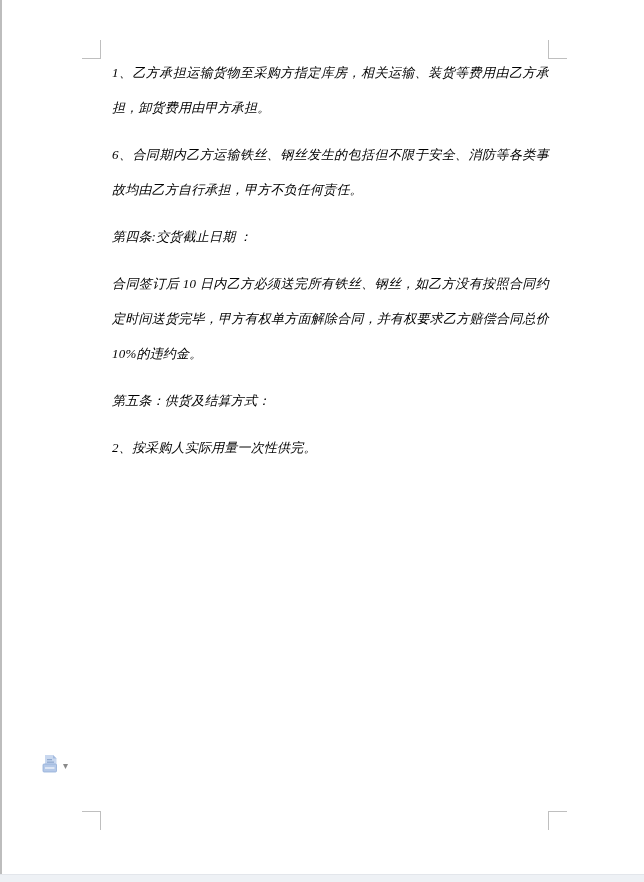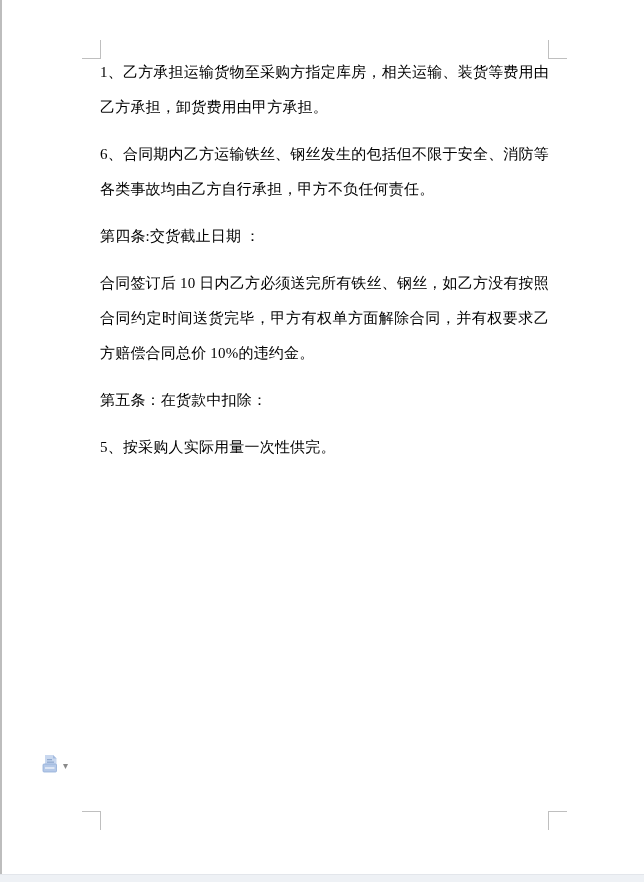--- a/index.html
+++ b/index.html
@@ -40,27 +40,28 @@
   .crop-mark.br { left: 548px; top: 811px; border-left: 1px solid #bfbfbf;  border-top: 1px solid #bfbfbf; }
 
   
   .text-area {
     position: absolute;
     left: 100px; top: 55px;
     width: 449px;
     color: #000000;
   }
   .text-area p {
-    margin: 0 0 12px 0;
-    font-size: 15px;
+    margin: 0 0 12px 12px;
+    font-size: 13px;
     line-height: 35px;
     text-align: justify;
     text-align-last: left;
     letter-spacing: 0.2px;
     word-break: break-all;
+    font-style: italic;
   }
   .text-area p.fill { text-align-last: justify; }
 
   
   .paste-btn {
     position: absolute;
     left: 42px; top: 755px;
     display: flex;
     align-items: flex-start;
     gap: 5px;
@@ -85,22 +86,22 @@
   <div class="crop-mark tl"></div>
   <div class="crop-mark tr"></div>
   <div class="crop-mark bl"></div>
   <div class="crop-mark br"></div>
 
   <div class="text-area">
     <p>1、乙方承担运输货物至采购方指定库房，相关运输、装货等费用由乙方承担，卸货费用由甲方承担。</p>
     <p>6、合同期内乙方运输铁丝、钢丝发生的包括但不限于安全、消防等各类事故均由乙方自行承担，甲方不负任何责任。</p>
     <p>第四条:交货截止日期  ：</p>
     <p>合同签订后 10 日内乙方必须送完所有铁丝、钢丝，如乙方没有按照合同约定时间送货完毕，甲方有权单方面解除合同，并有权要求乙方赔偿合同总价 10%的违约金。</p>
-    <p>第五条：在货款中扣除：</p>
-    <p>5、按采购人实际用量一次性供完。</p>
+    <p>第五条：供货及结算方式：</p>
+    <p>2、按采购人实际用量一次性供完。</p>
   </div>
 
   <div class="paste-btn">
     <span class="paste-icon">
       <svg width="16" height="19" viewBox="0 0 16 19" xmlns="http://www.w3.org/2000/svg">
         <path d="M3 0 h8 l3.5 3.5 V13 H3 Z" fill="#c9d8ef"></path>
         <path d="M11 0 l3.5 3.5 H11 Z" fill="#a3bbdf"></path>
         <rect x="5" y="4" width="5" height="1.3" fill="#8fa9d0"></rect>
         <rect x="5" y="6.5" width="7" height="1.3" fill="#8fa9d0"></rect>
         <rect x="1" y="9" width="13.5" height="8" rx="1" fill="#b5c9e8" stroke="#93afd8" stroke-width="0.8"></rect>

